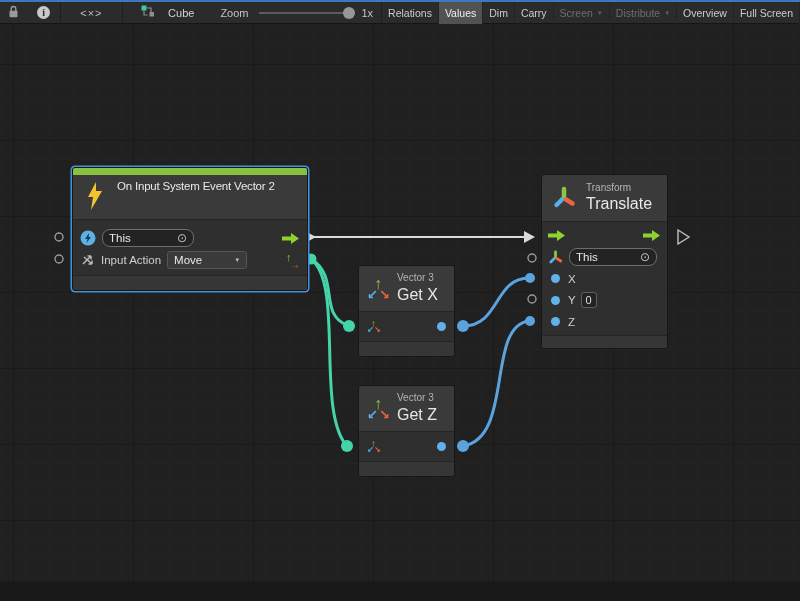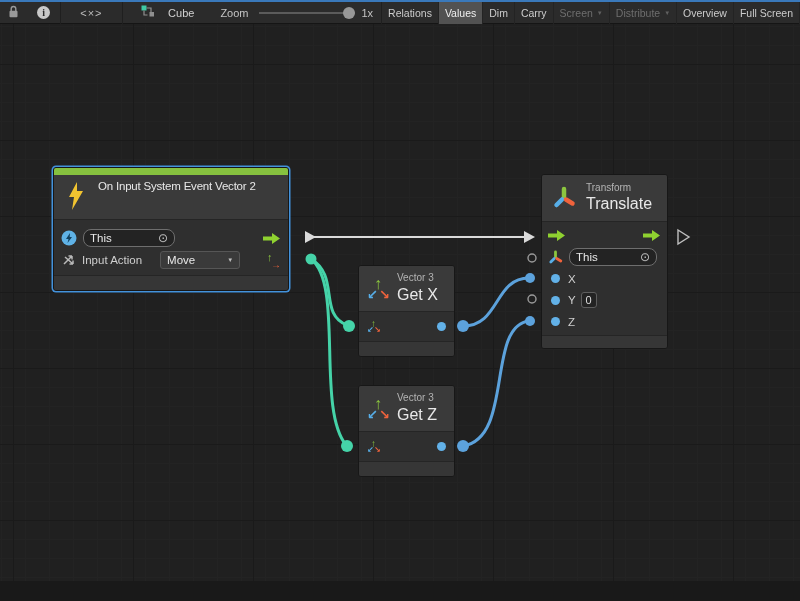--- a/index.html
+++ b/index.html
@@ -193,21 +193,21 @@
       <circle cx="463" cy="422" r="6" fill="#5CA2DC"></circle>
       <circle cx="530" cy="297" r="5" fill="#5CA2DC"></circle>
 
       <circle cx="59" cy="213" r="4" fill="none" stroke="#9A9A9A" stroke-width="1.4"></circle>
       <circle cx="59" cy="235" r="4" fill="none" stroke="#9A9A9A" stroke-width="1.4"></circle>
       <circle cx="532" cy="234" r="4" fill="none" stroke="#9A9A9A" stroke-width="1.4"></circle>
       <circle cx="532" cy="275" r="4" fill="none" stroke="#9A9A9A" stroke-width="1.4"></circle>
       <polygon points="678,206 689,213 678,220" fill="none" stroke="#BFBFBF" stroke-width="1.4"></polygon>
     </svg>
 
-    <div class="node selected" style="left:53px; top:143px; width:236px;">
+    <div class="node selected" style="left:72px; top:143px; width:236px;">
       <div class="n-greenbar"></div>
       <div class="n-header" style="height:44px; align-items:flex-start; padding-top:4px;">
         <span style="margin:2px 4px 0 4px;">
           <svg width="20" height="30" viewBox="0 0 20 28">
             <polygon points="11,0 3,15 8,15 6,28 17,9 11,9" fill="#F2C430"></polygon>
           </svg>
         </span>
         <div class="n-titles" style="margin-left:8px;">
           <span class="n-title" style="font-size:11.5px; letter-spacing:-0.2px; white-space:nowrap;">On Input System Event Vector 2</span>
         </div>
@@ -231,21 +231,21 @@
           </span>
         </div>
         <div class="row" style="height:22px;">
           <span style="display:inline-flex;">
             <svg width="15" height="14" viewBox="0 0 15 14">
               <path d="M3 11 L11 3 M11 3 L7.5 3 M11 3 L11 6.5" stroke="#B9B9B9" stroke-width="1.5" fill="none"></path>
               <path d="M4 4 L12 11 M12 11 L8.5 11 M12 11 L12 7.5" stroke="#B9B9B9" stroke-width="1.5" fill="none"></path>
             </svg>
           </span>
           <span class="plabel" style="margin-left:6px;">Input Action</span>
-          <span class="drop-field" style="margin-left:18px;">
+          <span class="drop-field" style="margin-left:6px;">
             <span>Move</span>
             <span class="dd-caret">▼</span>
           </span>
           <span class="v2-icon" style="margin-left:auto;">
             <span class="up">↑</span>
               <span class="rt">→</span>
           </span>
         </div>
       </div>
       <div class="n-footer" style="height:15px;"></div>

